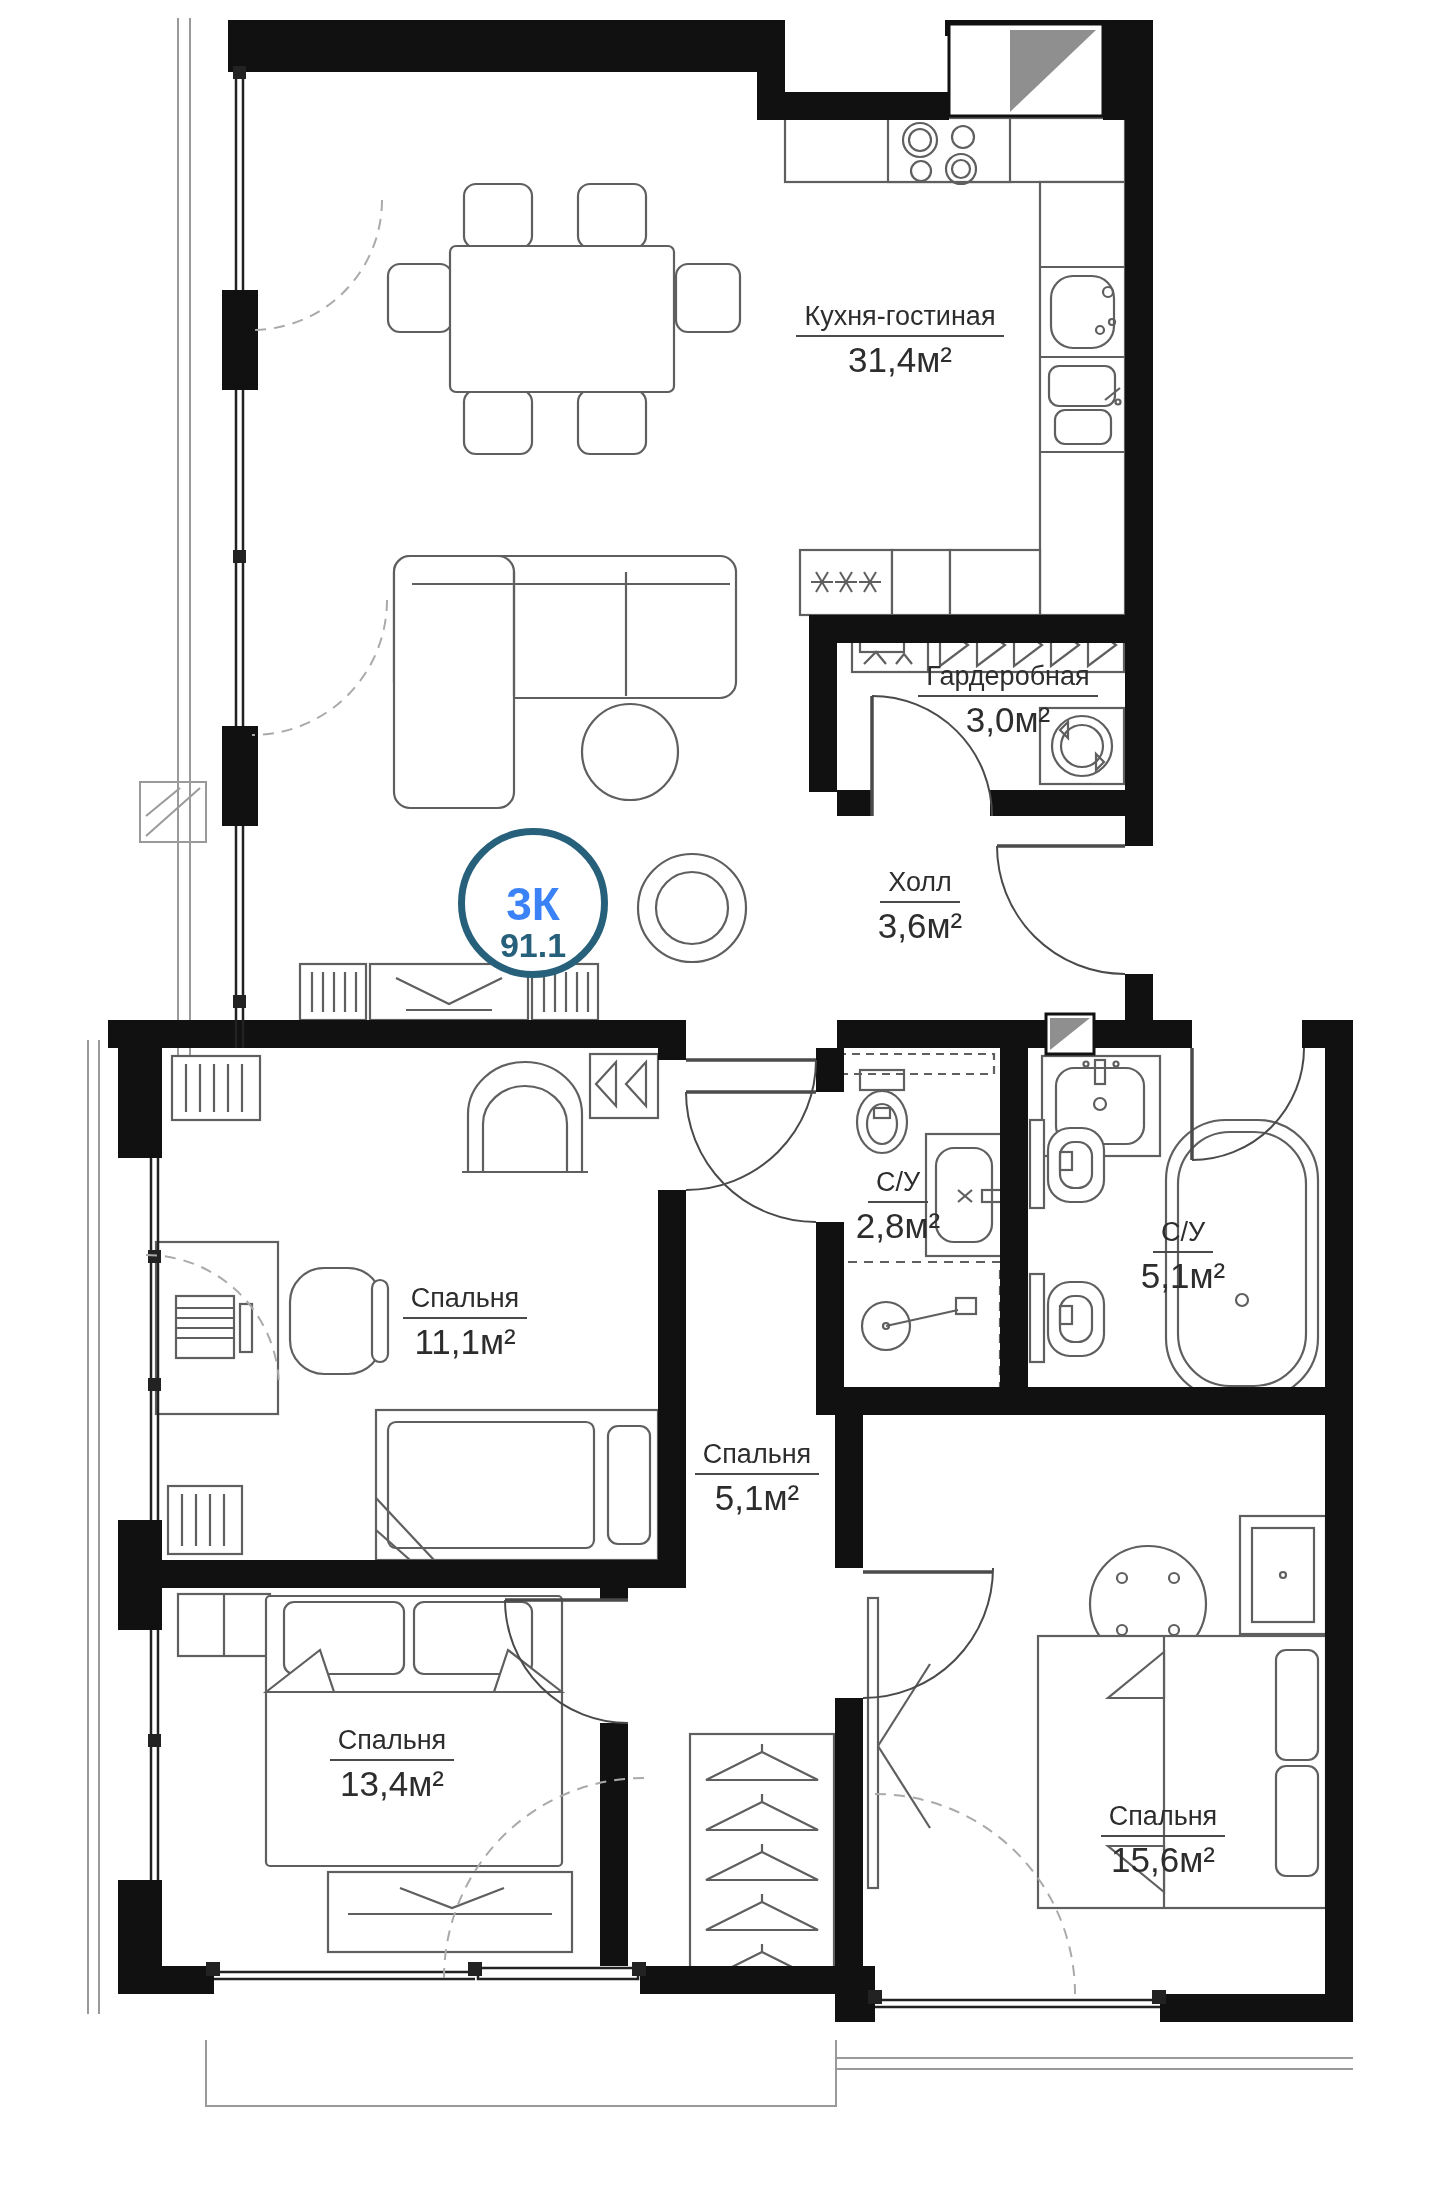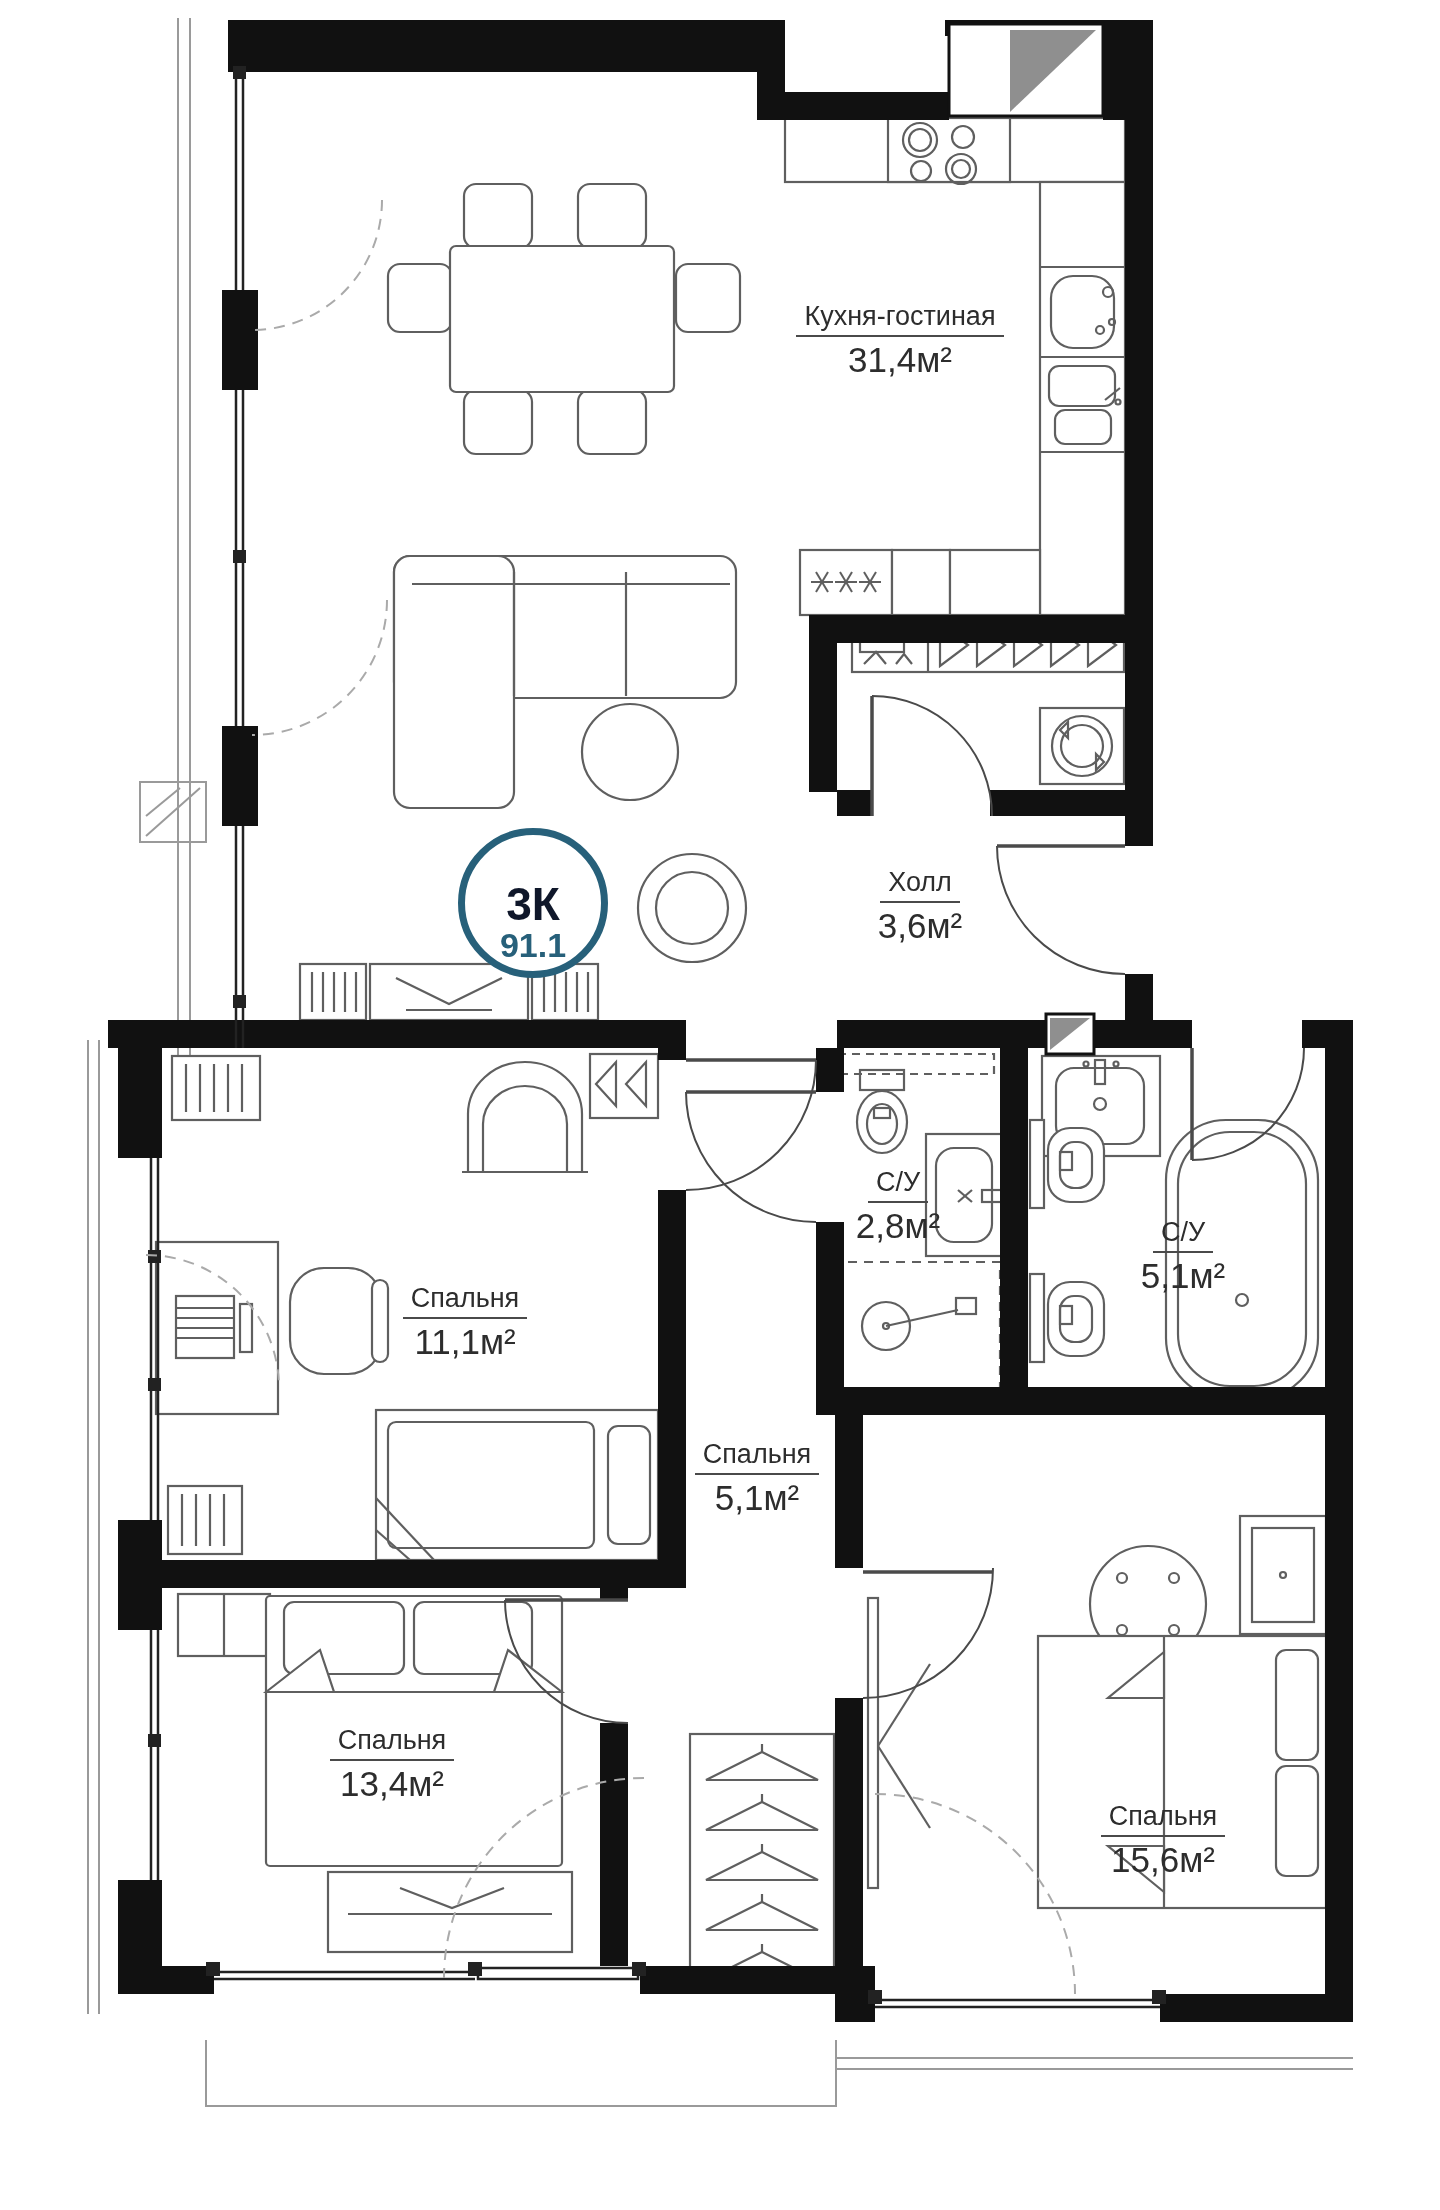--- a/index.html
+++ b/index.html
@@ -3,21 +3,21 @@
 <meta charset="utf-8">
 <style>
   html,body{margin:0;padding:0;background:#ffffff;}
   body{width:1440px;height:2210px;position:relative;font-family:"Liberation Sans",sans-serif;overflow:hidden;}
   #plan-wrap{position:absolute;left:0;top:0;width:1440px;height:2124px;border-radius:14px;}
   #plan-svg{position:absolute;left:0;top:0;}
   .room-label{position:absolute;width:280px;margin-left:-140px;text-align:center;color:#2d2d2d;z-index:5;}
   .room-label .rname{display:inline-block;font-size:27px;line-height:1.05;padding:0 8px 5px;border-bottom:2px solid #4a4a4a;white-space:nowrap;}
   .room-label .rarea{display:block;font-size:35px;line-height:1.05;margin-top:5px;}
   #badge{position:absolute;left:458px;top:828px;width:150px;height:150px;border:7px solid #27607a;border-radius:50%;background:#fff;box-sizing:border-box;display:flex;flex-direction:column;align-items:center;justify-content:center;z-index:6;}
-  #badge .btype{font-size:46px;font-weight:bold;color:#0f172a;line-height:1.0;margin-top:40px;}
+  #badge .btype{font-size:46px;font-weight:bold;color:#3b82f6;line-height:1.0;margin-top:40px;}
   #badge .barea{font-size:34px;font-weight:bold;color:#27607a;line-height:1.1;}
 </style>
 </head>
 <body>
 
 <div id="plan-wrap">
 
 <svg id="plan-svg" width="1440" height="2210" viewBox="0 0 1440 2210">
 
   <g stroke="#9a9a9a" stroke-width="2" fill="none">
@@ -359,20 +359,24 @@
     <path d="M146,1255 A133,133 0 0 1 279,1388"></path>
     <path d="M644,1778 A200,200 0 0 0 444,1978"></path>
     <path d="M875,1794 A200,200 0 0 1 1075,1994"></path>
   </g>
 </svg>
 
   <div class="room-label" style="left:900px;top:302px">
     <span class="rname">Кухня-гостиная</span>
     <span class="rarea">31,4м²</span>
   </div>
+  <div class="room-label" style="left:1008px;top:662px">
+    <span class="rname">Гардеробная</span>
+    <span class="rarea">3,0м²</span>
+  </div>
   <div class="room-label" style="left:920px;top:868px">
     <span class="rname">Холл</span>
     <span class="rarea">3,6м²</span>
   </div>
   <div class="room-label" style="left:898px;top:1168px">
     <span class="rname">С/У</span>
     <span class="rarea">2,8м²</span>
   </div>
   <div class="room-label" style="left:1183px;top:1218px">
     <span class="rname">С/У</span>

